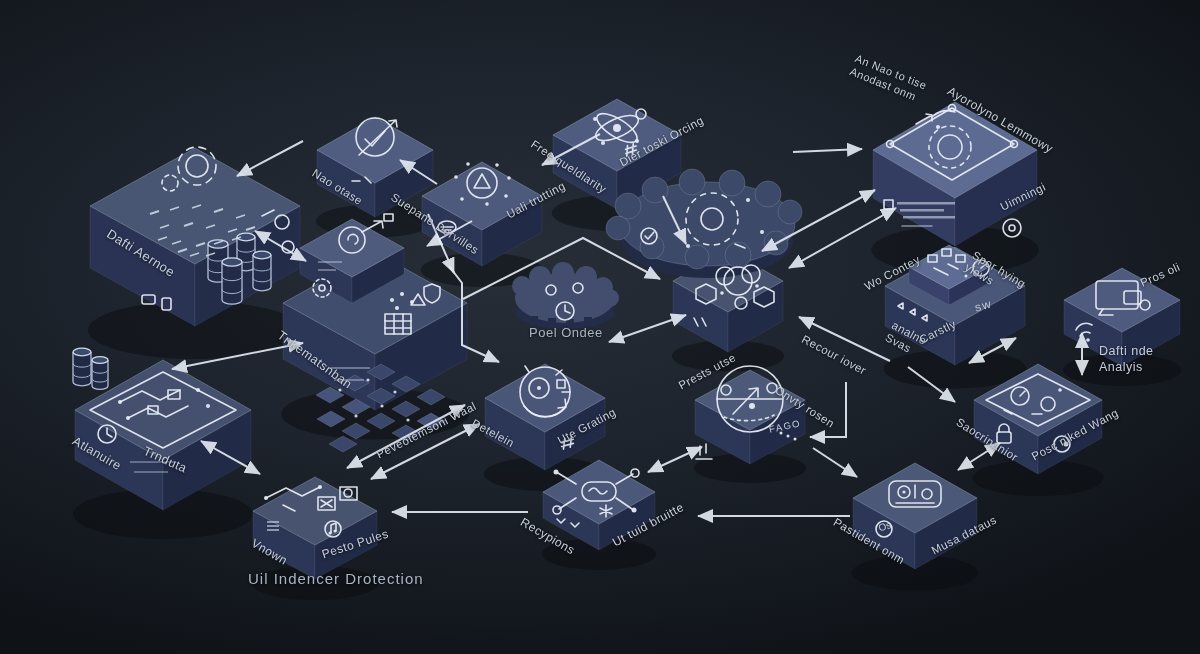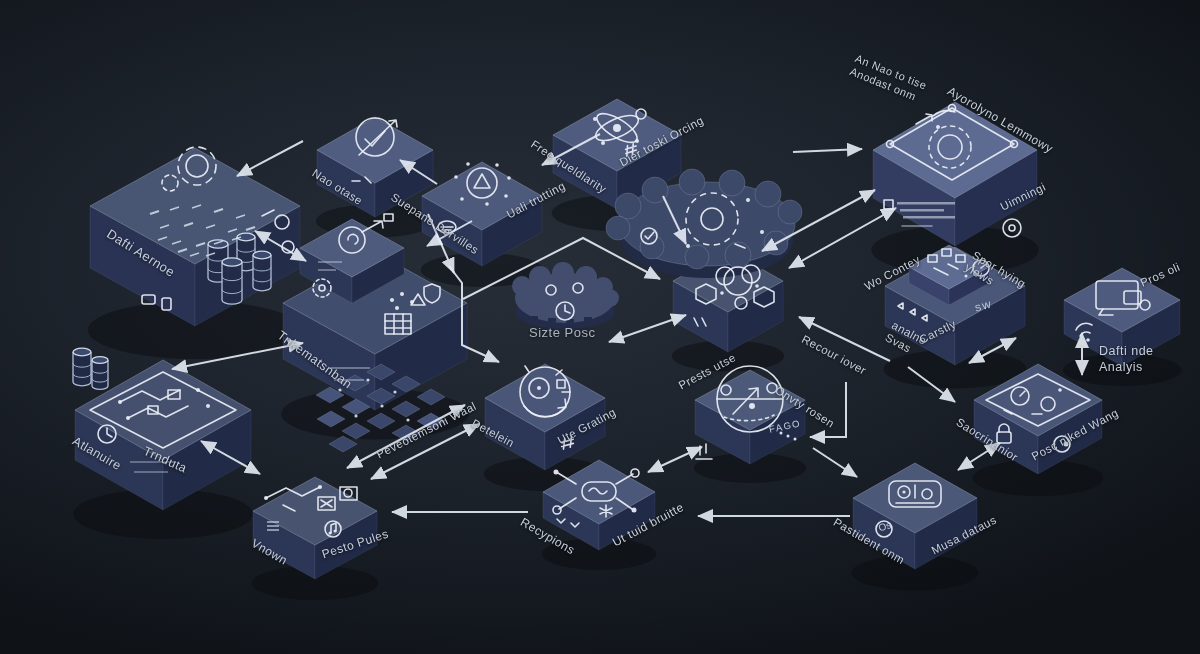--- a/index.html
+++ b/index.html
@@ -518,29 +518,30 @@
 <div class="lbl" style="left:917px;top:334px;transform:rotate(-26deg)">Carstly</div>
 <div class="lbl" style="left:1138px;top:277px;transform:rotate(-24deg)">Pros oli</div>
 <div class="lbl" style="left:1099px;top:344px;font-size:12.5px">Dafti nde Analyis</div>
 <div class="lbl" style="left:806px;top:332px;transform:rotate(28deg)">Recour iover</div>
 <div class="lbl" style="left:780px;top:383px;transform:rotate(32deg)">Onvty rosen</div>
 <div class="lbl" style="left:676px;top:380px;transform:rotate(-28deg)">Prests utse</div>
 <div class="lbl" style="left:961px;top:415px;transform:rotate(32deg)">Saocrinanior</div>
 <div class="lbl" style="left:1029px;top:451px;transform:rotate(-28deg)">Posc niked Wang</div>
 <div class="lbl" style="left:838px;top:515px;transform:rotate(30deg)">Pastident onm</div>
 <div class="lbl" style="left:929px;top:545px;transform:rotate(-27deg)">Musa dataus</div>
-<div class="lbl big dim" style="left:529px;top:325px">Sizte Posc</div>
+<div class="lbl big dim" style="left:529px;top:325px">Poel Ondee</div>
 <div class="lbl" style="left:283px;top:328px;transform:rotate(36deg);font-size:12.5px">Tnkematsnban</div>
 <div class="lbl" style="left:374px;top:449px;transform:rotate(-27deg)">Peveotemsoni Waal</div>
 <div class="lbl" style="left:476px;top:416px;transform:rotate(28deg)">Detelein</div>
 <div class="lbl" style="left:555px;top:435px;transform:rotate(-28deg)">Ute Grating</div>
 <div class="lbl" style="left:77px;top:434px;transform:rotate(30deg);font-size:12.5px">Atlanuire</div>
 <div class="lbl" style="left:147px;top:444px;transform:rotate(24deg);font-size:12.5px">Trnduta</div>
 <div class="lbl" style="left:256px;top:536px;transform:rotate(30deg);font-size:12px">Vnown</div>
 <div class="lbl" style="left:320px;top:548px;transform:rotate(-18deg);font-size:12px">Pesto Pules</div>
+<div class="lbl dim" style="left:248px;top:570px;font-size:15px;letter-spacing:1px">Uil Indencer Drotection</div>
 <div class="lbl" style="left:525px;top:515px;transform:rotate(30deg);font-size:12px">Recypions</div>
 <div class="lbl" style="left:610px;top:537px;transform:rotate(-28deg);font-size:12px">Ut tuid bruitte</div>
 
 <div class="badge" style="left:768px;top:424px;transform:rotate(-12deg)">FAGO</div>
 <div class="badge" style="left:974px;top:304px;transform:rotate(-15deg);font-size:9px">SW</div>
 <div class="badge" style="left:877px;top:523px;transform:rotate(-18deg);font-size:10px;letter-spacing:0">Os</div>
 
 </div>
 
 </body></html>

